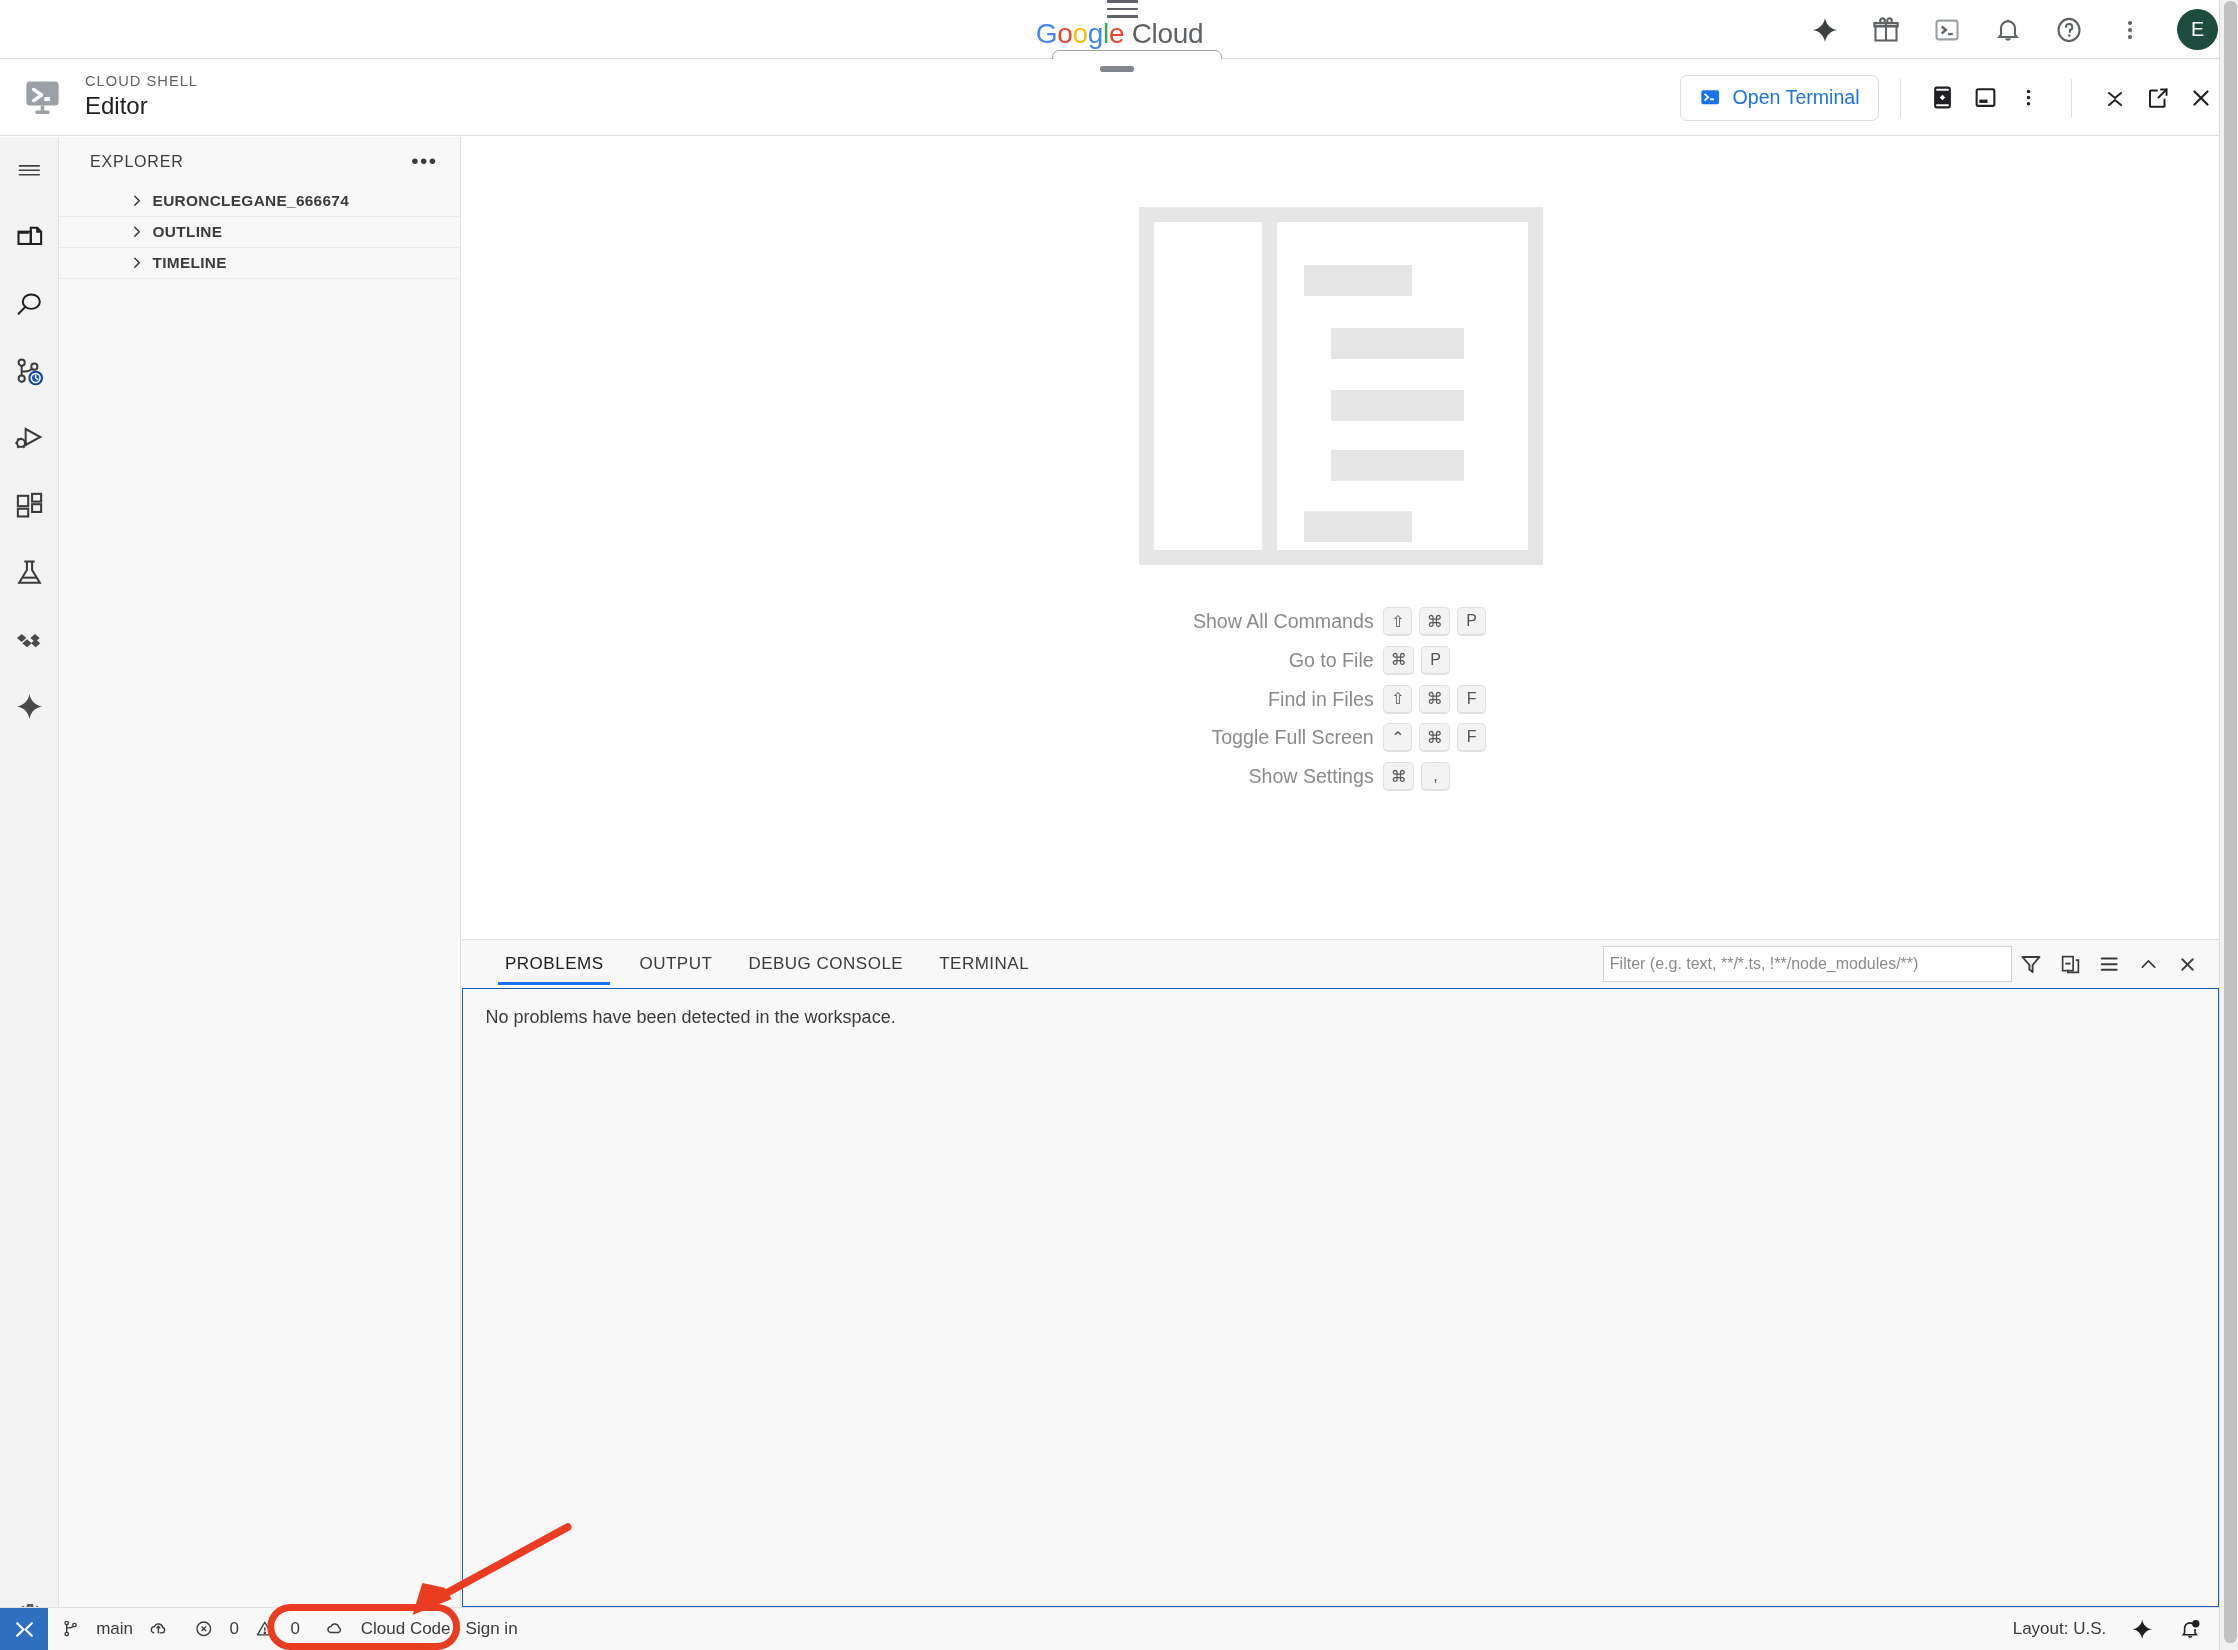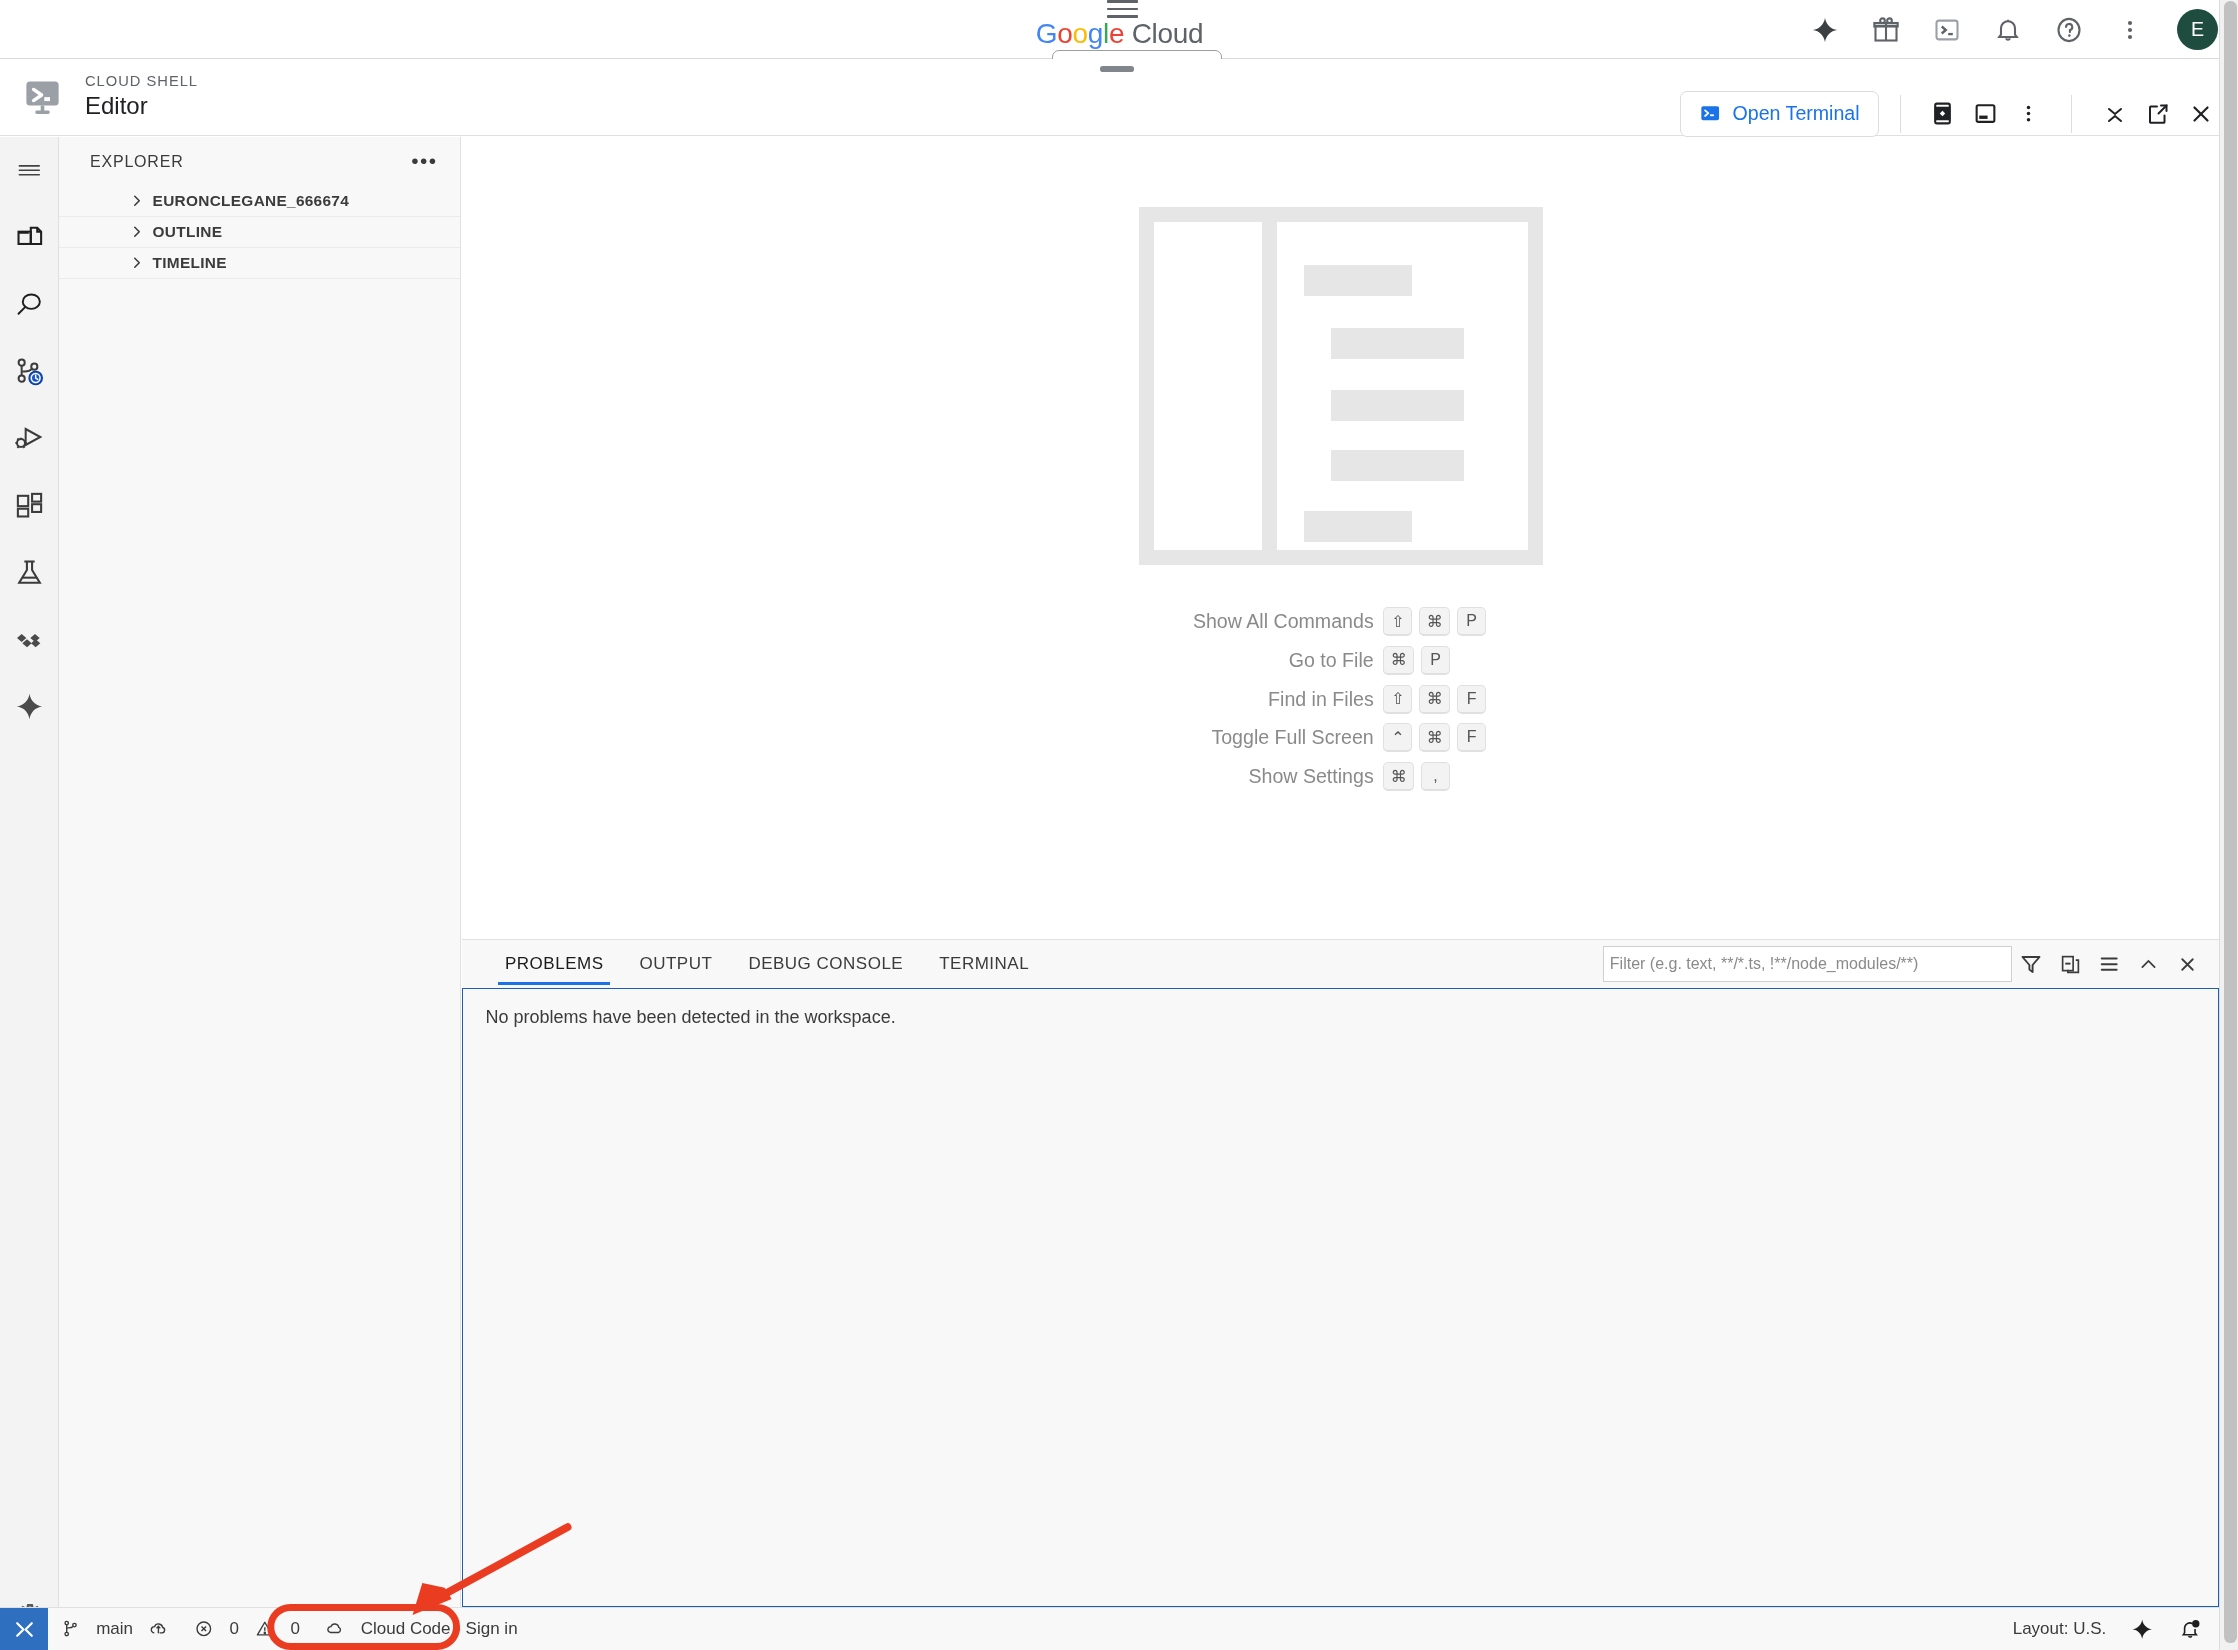--- a/index.html
+++ b/index.html
@@ -79,21 +79,21 @@
   #cs-title-wrap { display: flex; flex-direction: column; justify-content: center; }
   #cs-kicker { font-size: 14.7px; letter-spacing: 1px; color: #5f6368; line-height: 1.2; }
   #cs-title { font-size: 24px; color: #202124; line-height: 1.25; }
 
   #drag-handle {
     position: absolute; left: 1100px; top: 66px; width: 34px; height: 5.6px;
     background: #80868b; border-radius: 2.8px; cursor: ns-resize;
   }
 
   #cs-header-right {
-    position: absolute; right: 17px; top: 16px; height: 77px;
+    position: absolute; right: 17px; top: 0; height: 77px;
     display: flex; align-items: center; gap: 0;
   }
   #open-terminal-btn {
     height: 46px; border: 0.7px solid #dadce0; border-radius: 7px; background: #fff;
     display: flex; align-items: center; gap: 11.2px; padding: 0 18px;
     color: #1a73e8; font-size: 19.6px; cursor: pointer; white-space: nowrap;
   }
   .tb-sep { width: 0.7px; height: 38px; background: #dadce0; margin: 0 21px; }
   .cs-icon-btn { width: 43px; height: 43px; display: flex; align-items: center;
     justify-content: center; cursor: pointer; color: #202124; }

